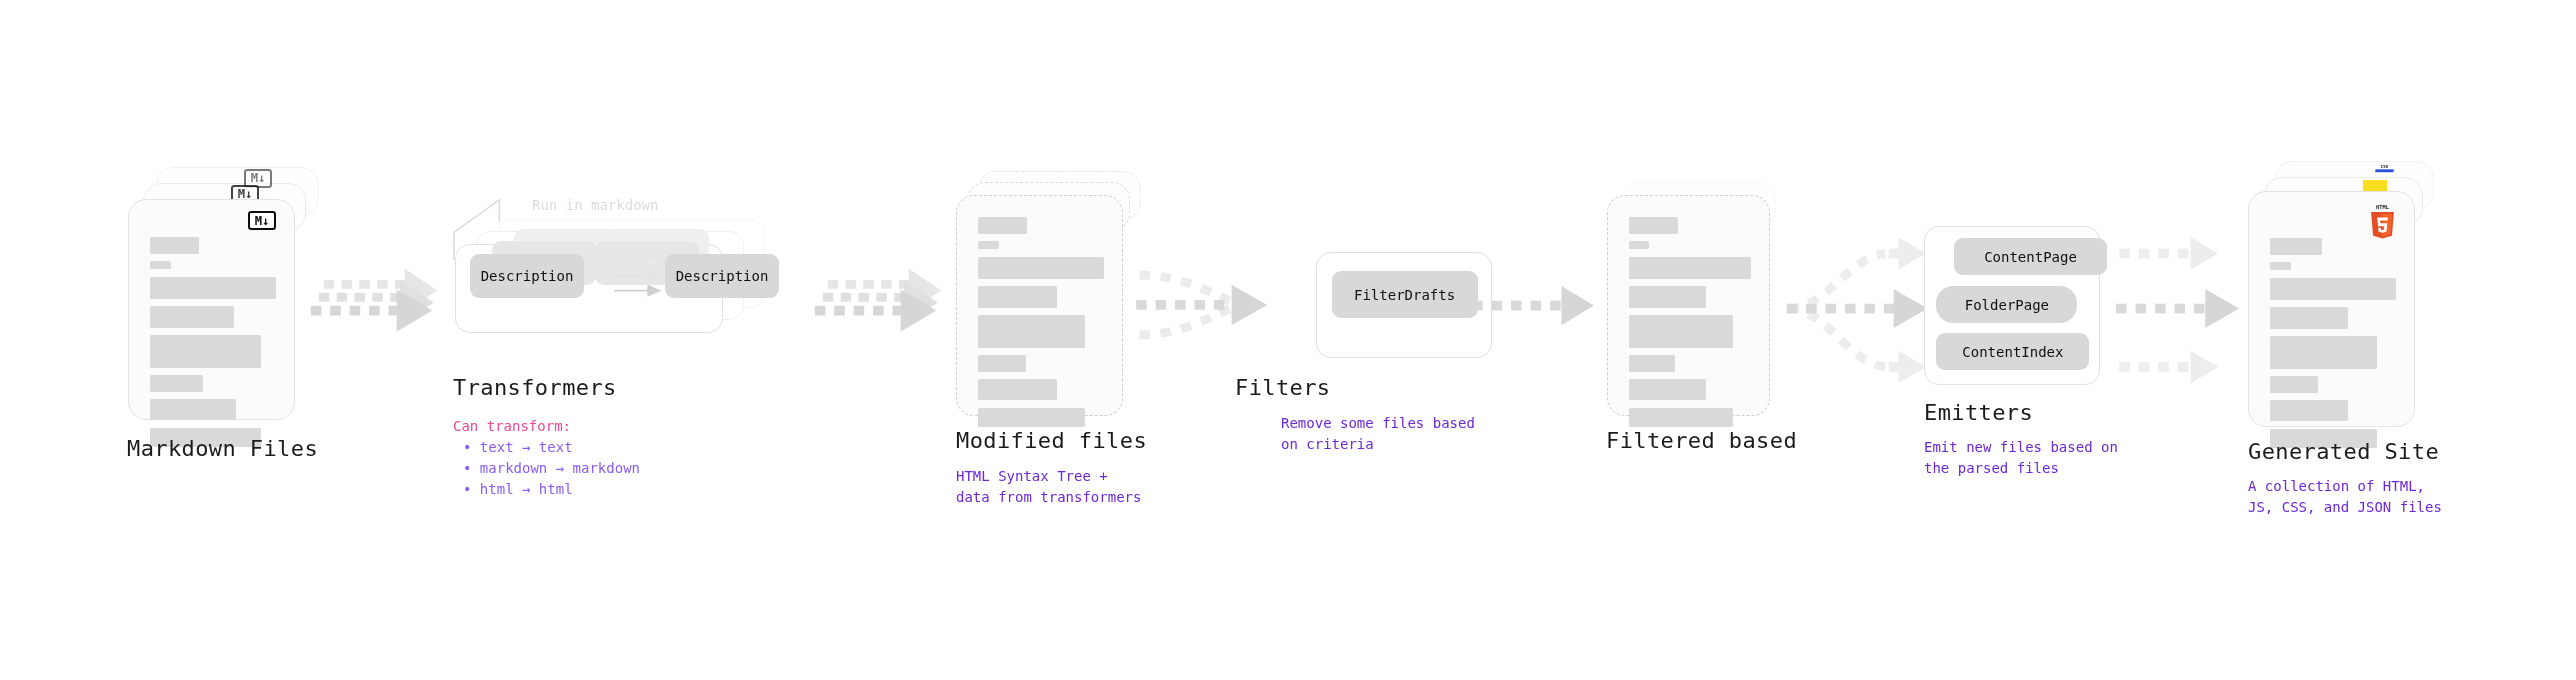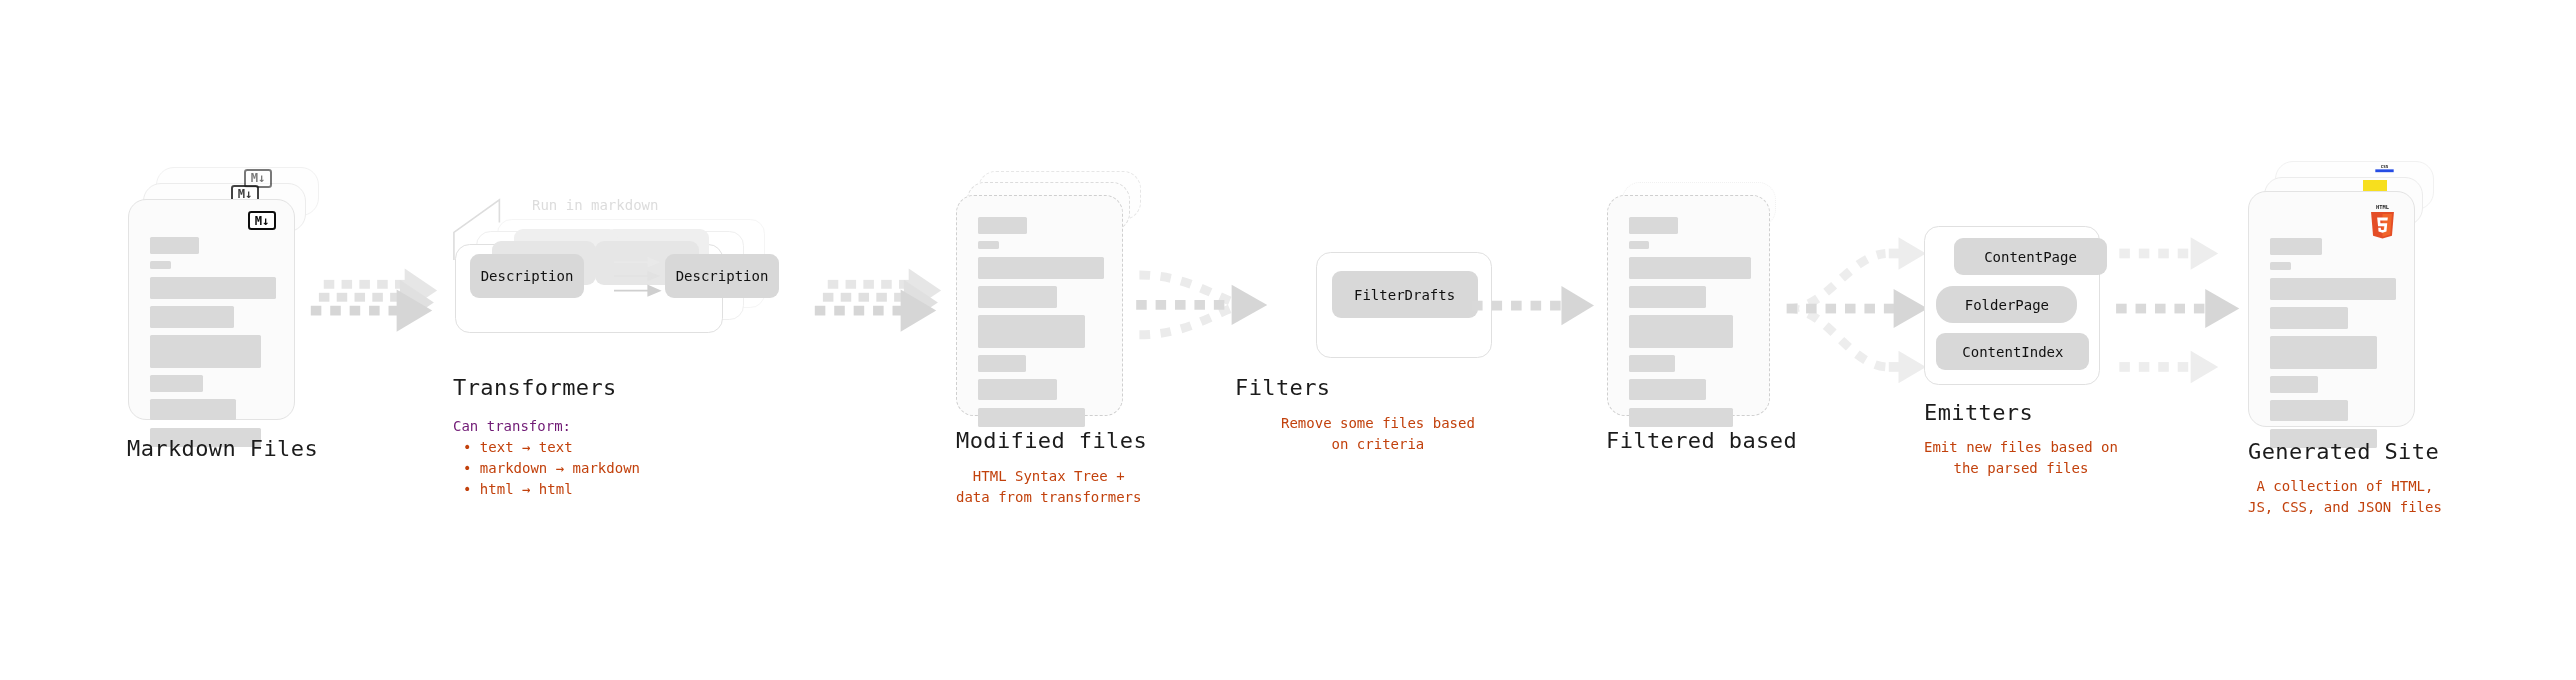--- a/index.html
+++ b/index.html
@@ -48,26 +48,25 @@
     position: absolute;
     font-size: 22px;
     color: #1b1b1b;
     letter-spacing: 0.4px;
     white-space: nowrap;
   }
   .subtitle {
     position: absolute;
     font-size: 14px;
     line-height: 21px;
-    color: #c2410c;
+    color: #6d28d9;
     white-space: pre;
-    text-align: center;
-  }
-  .sub-lead { position:absolute; font-size:14px; line-height:21px; color:#701a75; white-space:pre;}
-  .bullets { position:absolute; font-size:14px; line-height:21px; color:#c2410c; }
+  }
+  .sub-lead { position:absolute; font-size:14px; line-height:21px; color:#ec4899; white-space:pre;}
+  .bullets { position:absolute; font-size:14px; line-height:21px; color:#8b5cf6; }
   .bullets div { white-space: pre; }
 
   
   .procbox {
     position: absolute;
     border: 1.6px solid #e0e0e0;
     border-radius: 14.6px;
     background: #ffffff;
     box-sizing: border-box;
   }

